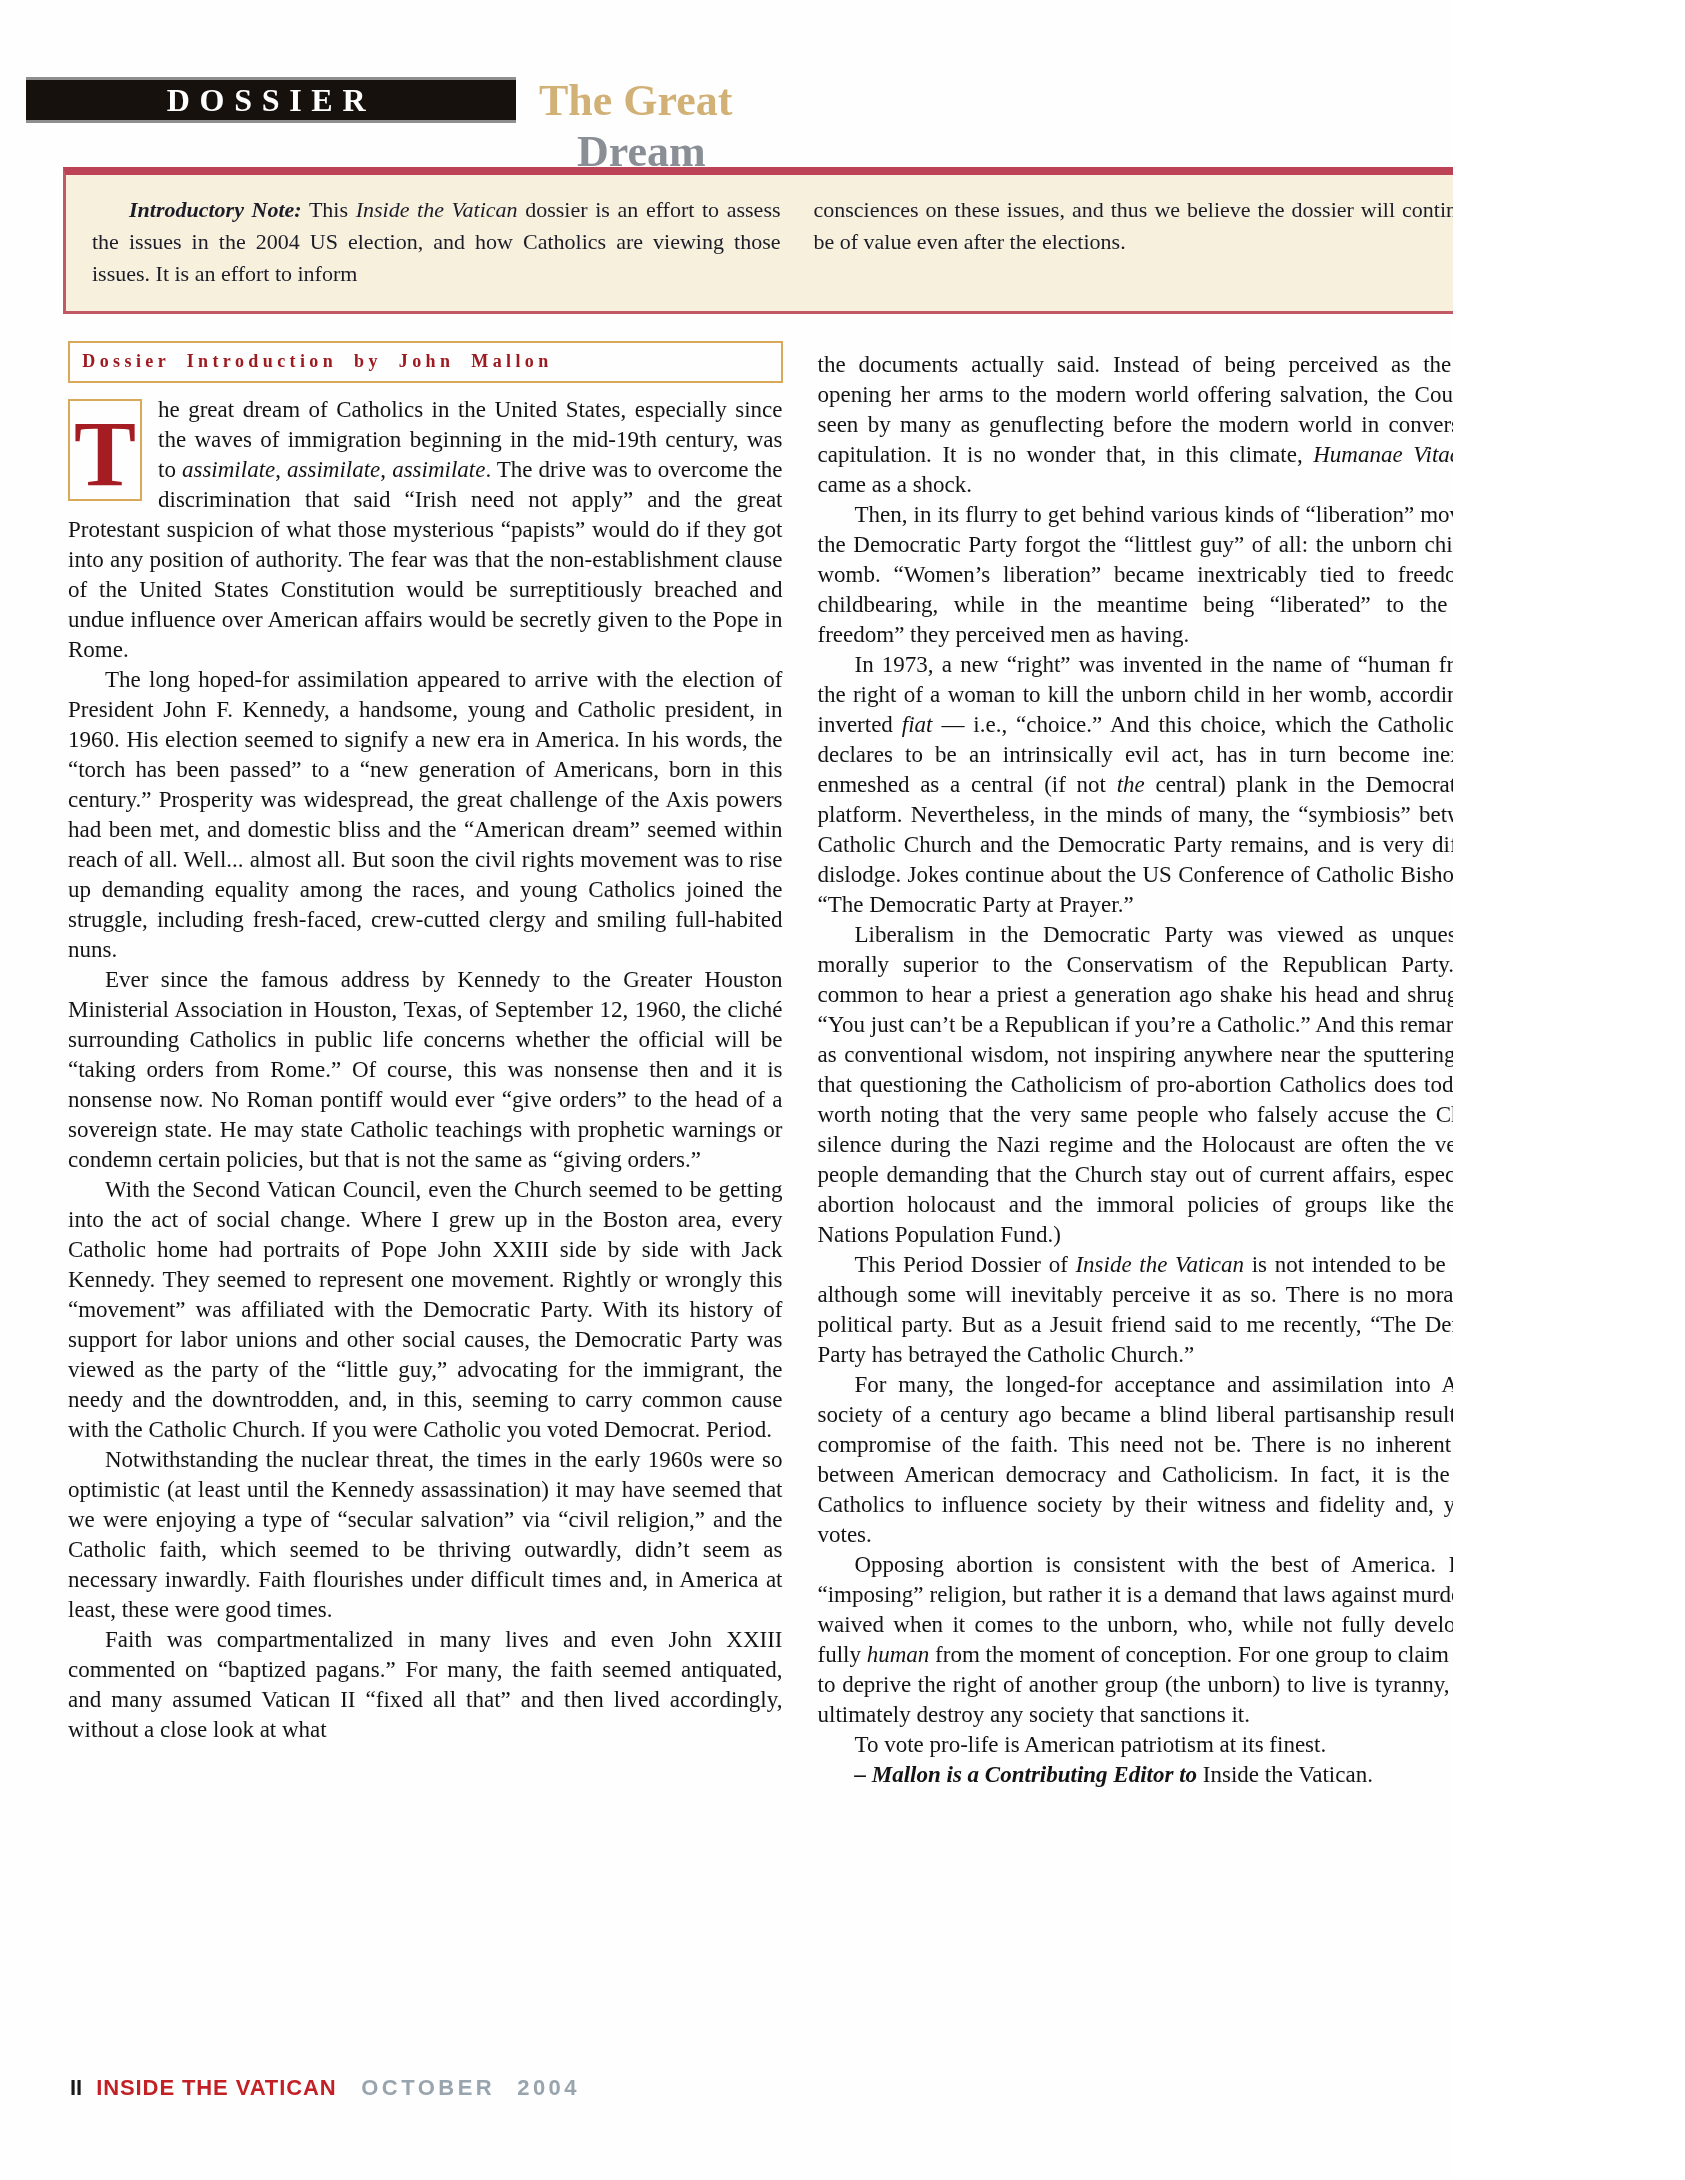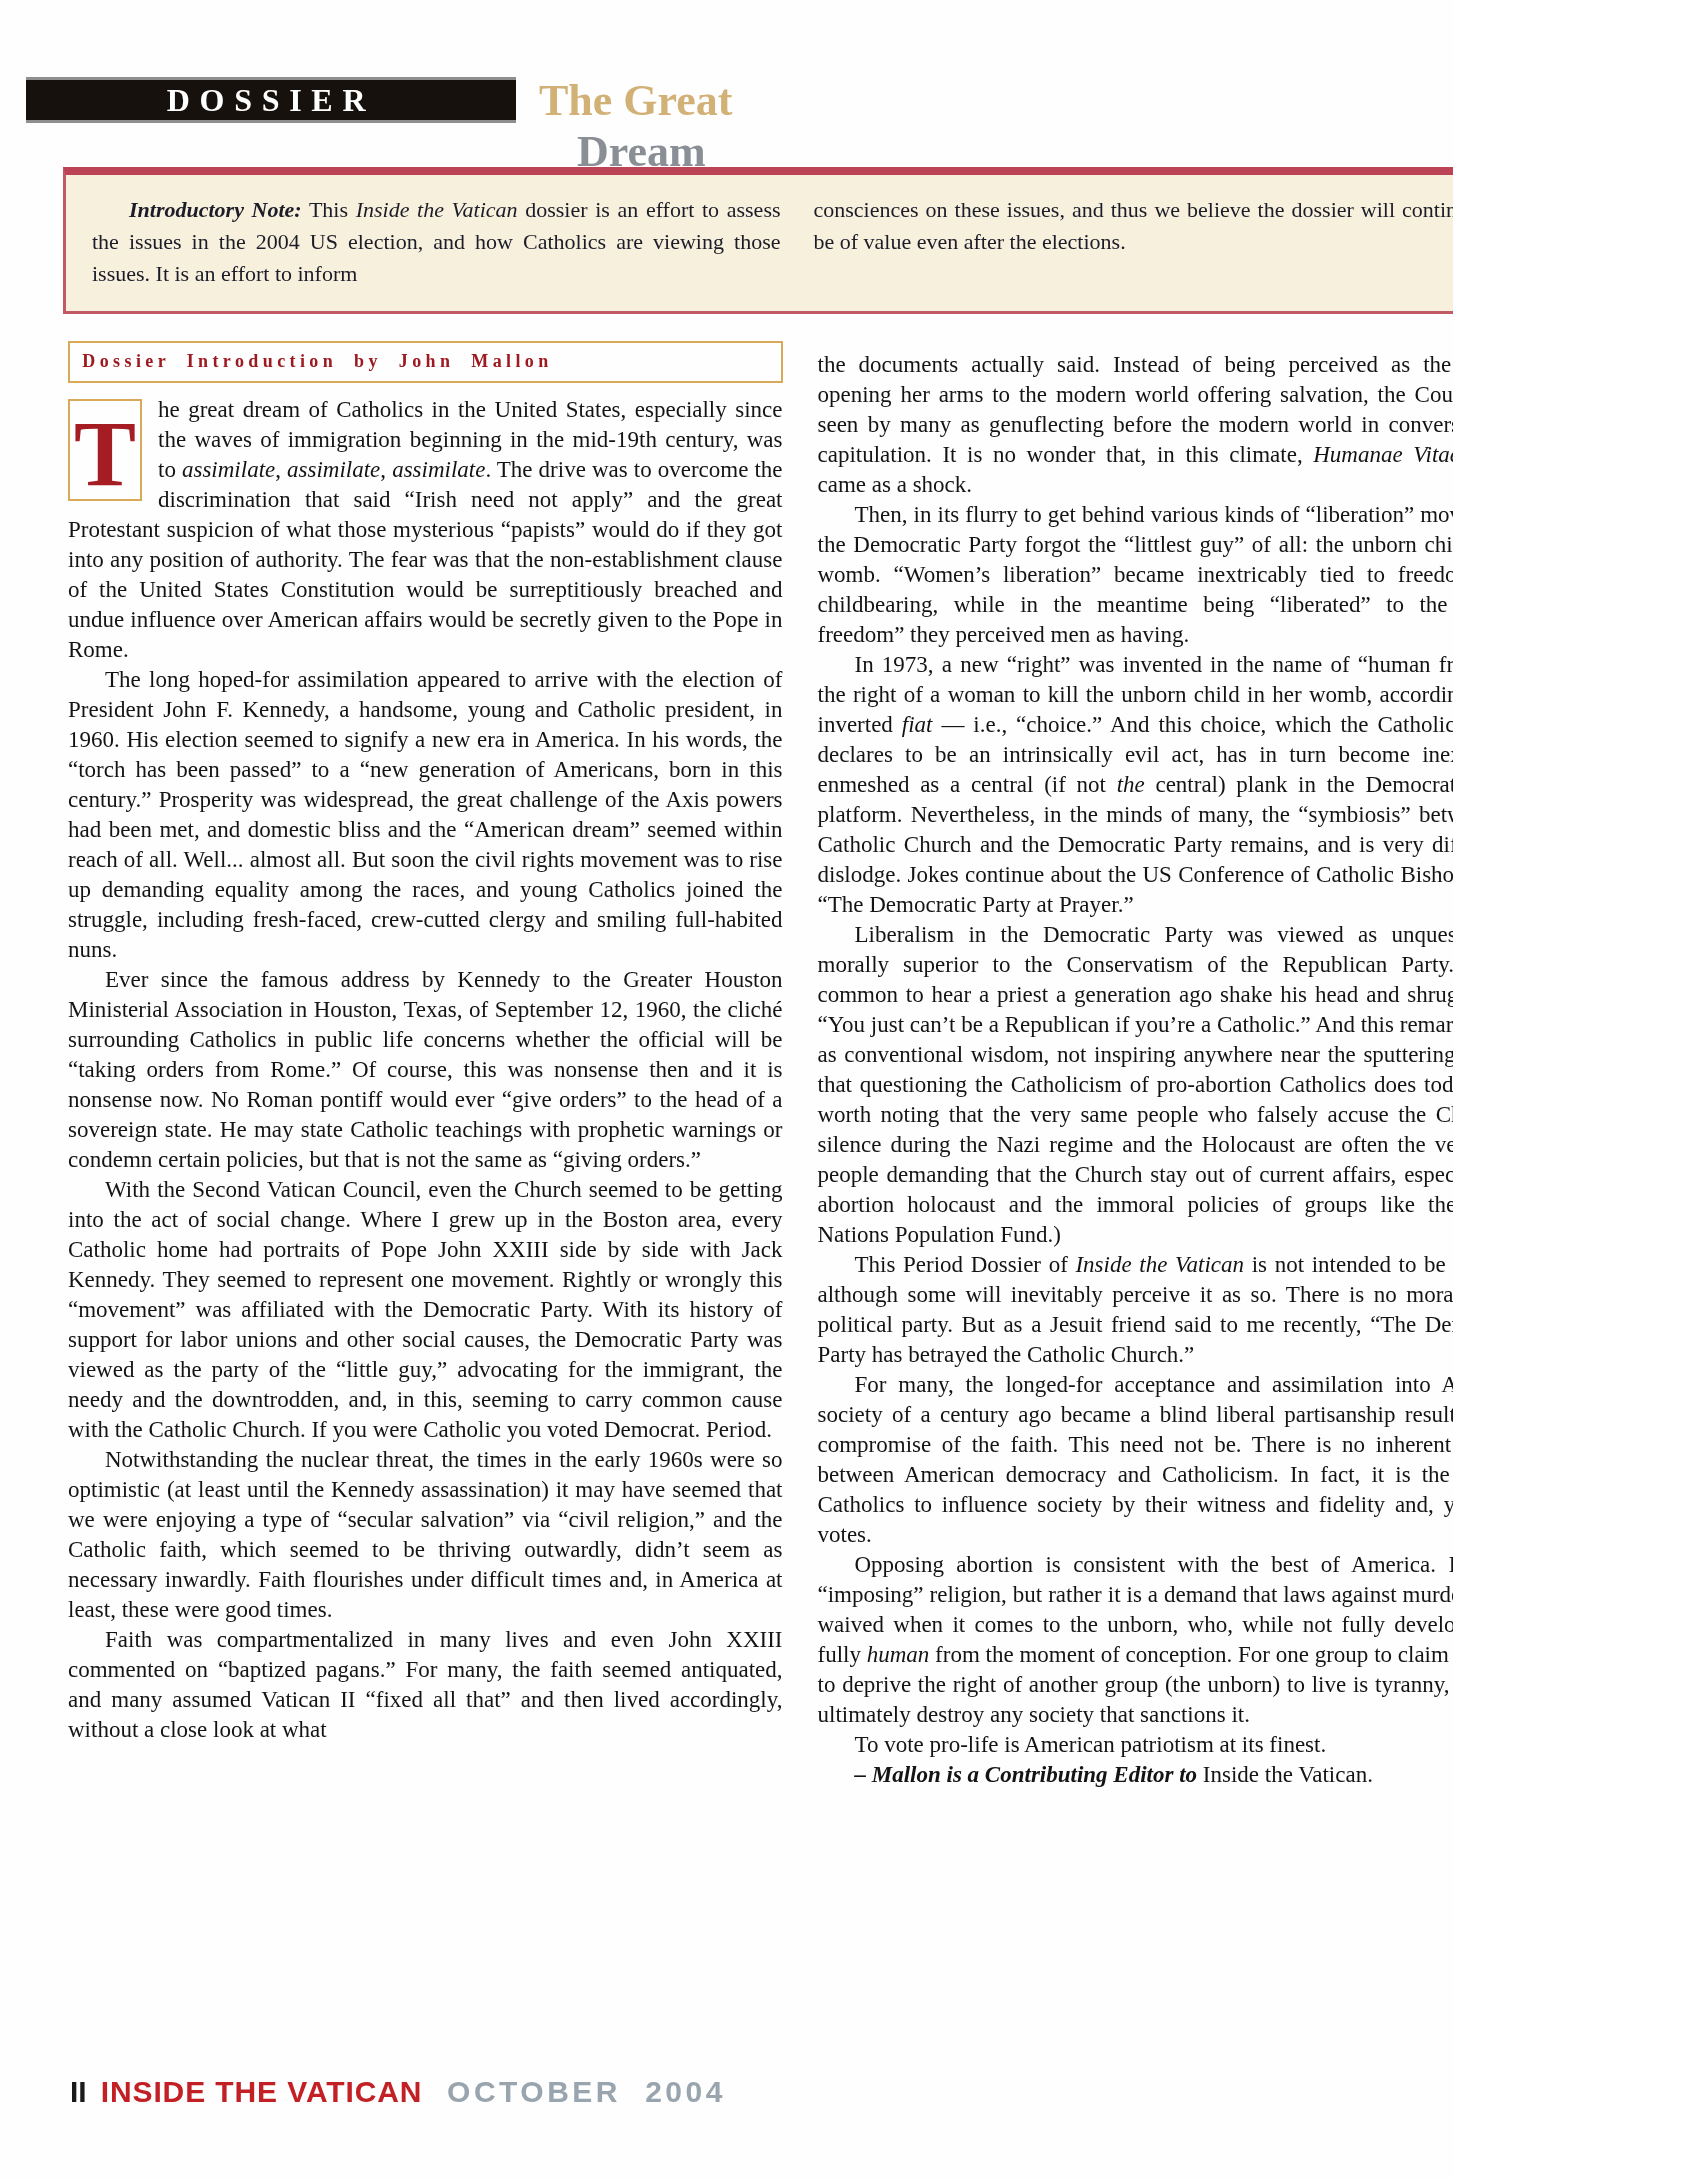--- a/index.html
+++ b/index.html
@@ -36,21 +36,21 @@
   .dropcap-box span{color:#a51c23;font-size:93px;font-weight:bold;line-height:0.82;
     transform:translateY(3.5px);}
   .col p{margin:0;font-size:23px;line-height:30px;text-align:justify;color:#141414;}
   .col p.indent{text-indent:37px;}
   .col.right{padding-top:8.8px;}
   .i{font-style:italic;}
   .bi{font-style:italic;font-weight:bold;}
 
   
   .footer{position:absolute;left:70px;top:2075px;
-    font-family:"Liberation Sans","DejaVu Sans",sans-serif;font-weight:bold;font-size:30px;
+    font-family:"Liberation Sans","DejaVu Sans",sans-serif;font-weight:bold;font-size:22px;
     display:flex;align-items:baseline;}
   .footer .page-num{color:#1a1a1a;margin-right:14px;}
   .footer .mag{color:#c32026;letter-spacing:0.9px;}
   .footer .issue{color:#98a4ae;margin-left:24.6px;letter-spacing:3.5px;word-spacing:12.3px;}
 </style>
 </head>
 <body>
 
 <div class="page">
 

